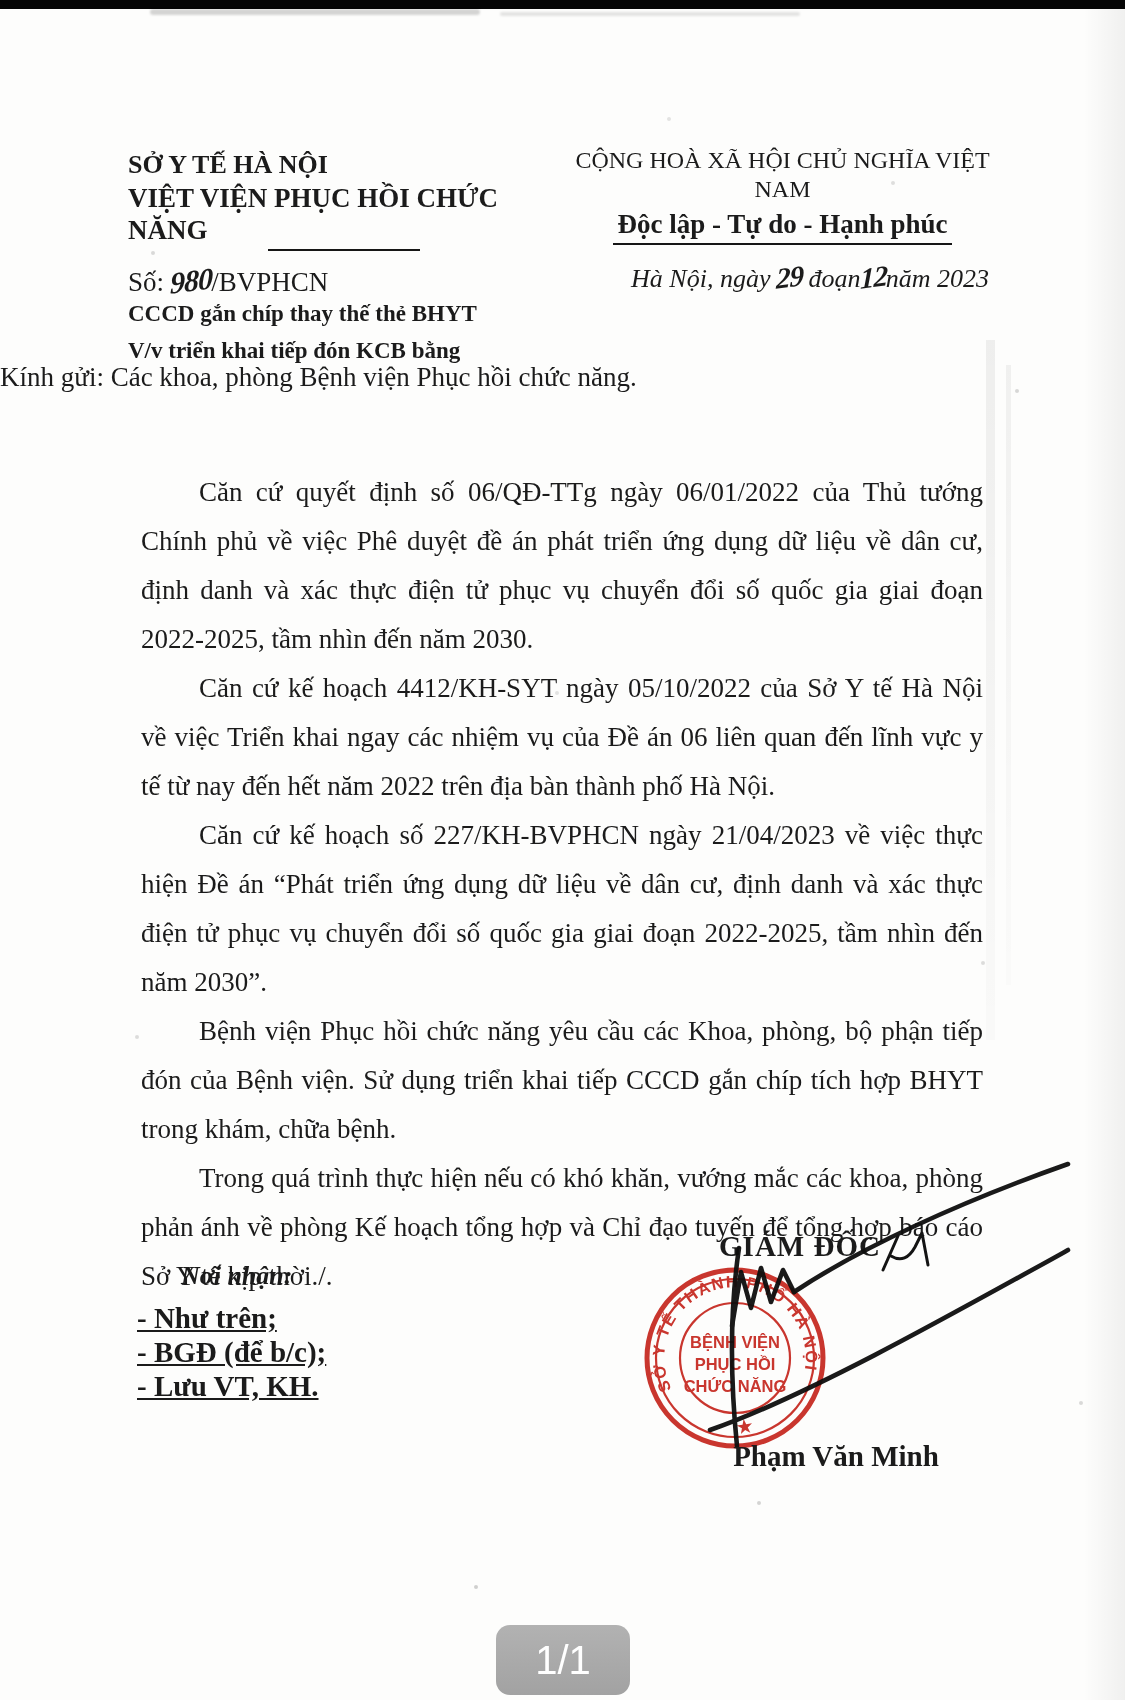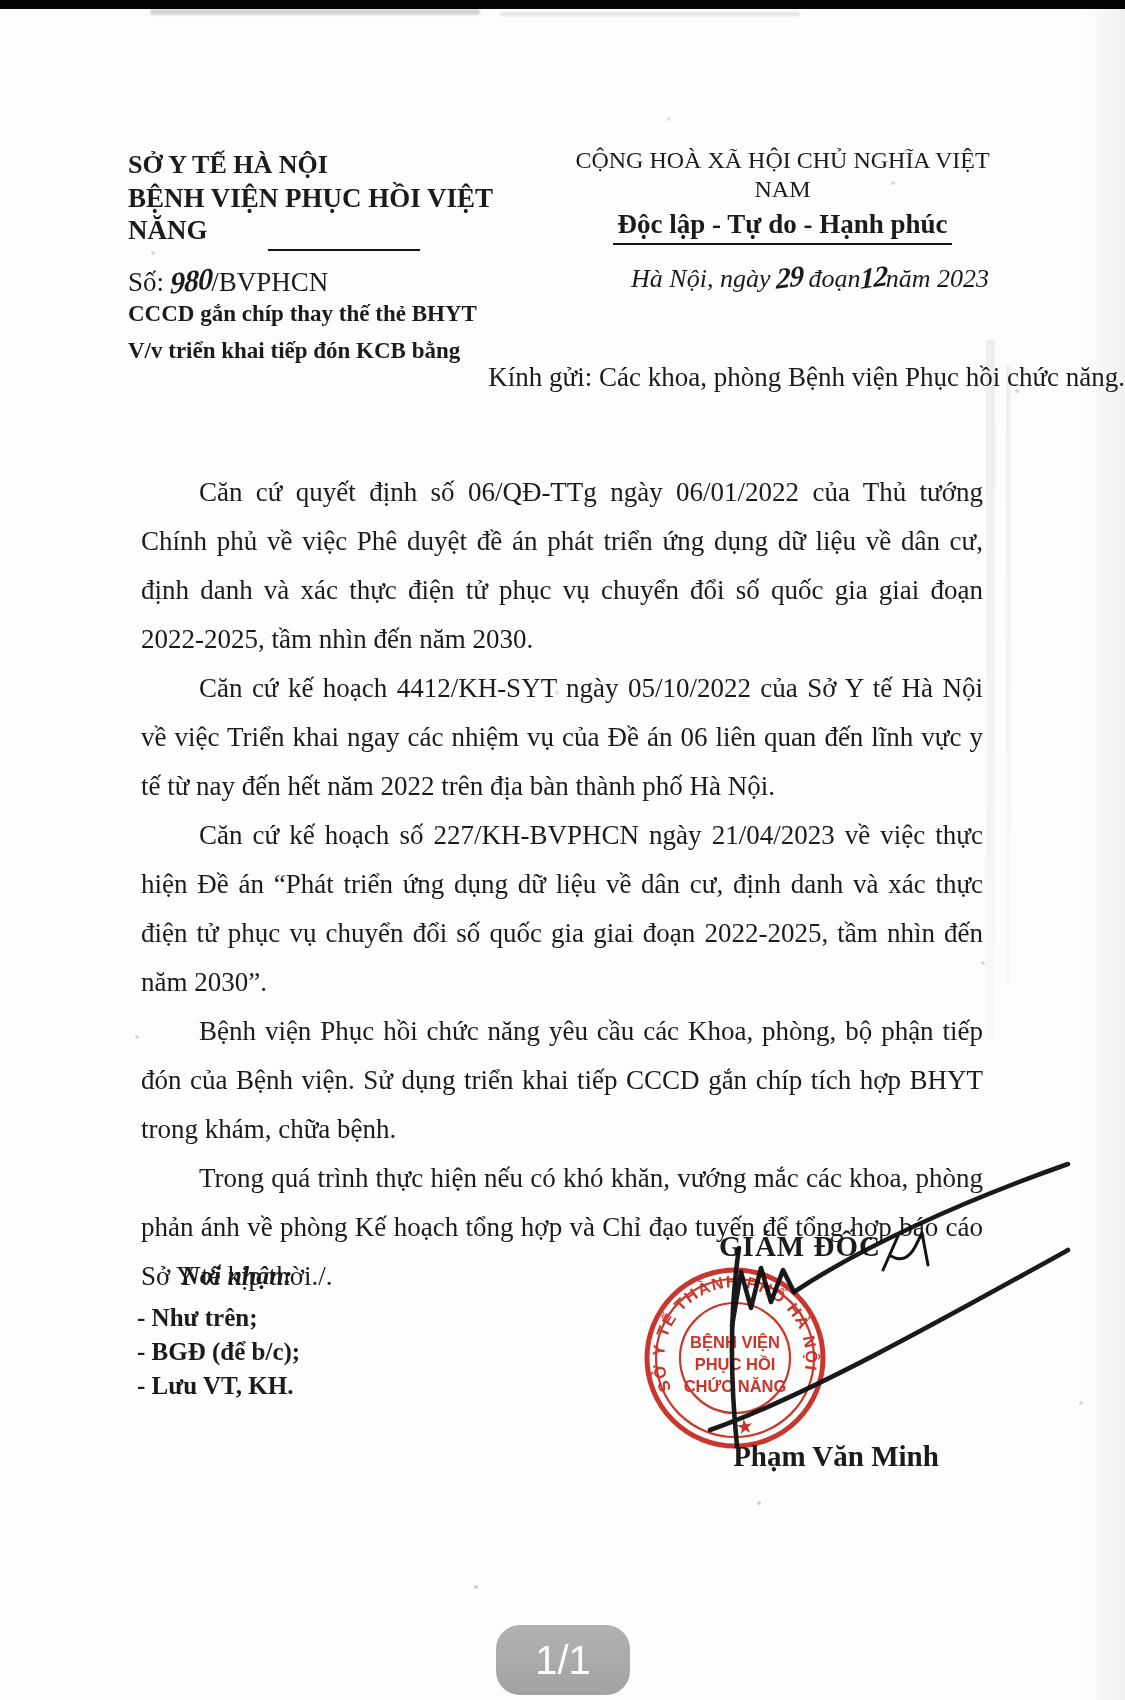--- a/index.html
+++ b/index.html
@@ -26,54 +26,54 @@
   .doc-number{font-size:27px;margin-top:13px;}
   .subject{font-size:23px;font-weight:bold;line-height:28px;}
   .subject.first{margin-top:9px;}
   .hdr-right{position:absolute;left:545px;top:146px;width:475px;text-align:center;line-height:1.2;}
   .country{font-size:24px;font-weight:normal;}
   .motto{display:inline-block;font-size:27px;font-weight:bold;margin-top:4px;padding:0 4px 3px;border-bottom:2.5px solid #161616;}
   .dateline{font-size:26px;font-style:italic;margin-top:15px;padding-left:55px;white-space:nowrap;}
   .hand{font-style:italic;font-weight:bold;display:inline-block;transform:rotate(-7deg) skewX(-8deg);
         font-size:1.12em;margin:0 -1px;letter-spacing:-1px;}
   
-  .salutation{position:absolute;left:0;top:362px;width:1125px;text-align:right;font-size:27px;}
+  .salutation{position:absolute;left:0;top:362px;width:1125px;text-align:left;font-size:27px;}
   .body-text{position:absolute;left:141px;top:468px;width:842px;font-size:27px;line-height:49px;text-align:justify;}
   .body-text p{margin:0;text-indent:58px;}
   
   .recipients{position:absolute;left:137px;top:1258px;line-height:1.35;}
   .recipients-label{font-size:26px;font-weight:bold;font-style:italic;margin-bottom:8px;margin-left:44px;}
-  .recipient-item{font-size:25px;font-weight:bold;line-height:34px;}
+  .recipient-item{font-size:29px;font-weight:bold;line-height:34px;text-decoration:underline;}
   .sign-title{position:absolute;left:640px;top:1230px;width:320px;text-align:center;
               font-size:29px;font-weight:bold;letter-spacing:1px;}
   .signer-name{position:absolute;left:676px;top:1440px;width:320px;text-align:center;
                font-size:29px;font-weight:bold;}
   .stamp{position:absolute;left:635px;top:1258px;width:200px;height:200px;opacity:.92;}
   .sig-overlay{position:absolute;left:560px;top:1130px;width:560px;height:360px;pointer-events:none;}
   
-  .page-pill{position:absolute;left:496px;top:1625px;width:134px;height:70px;border-radius:24px;
+  .page-pill{position:absolute;left:496px;top:1625px;width:134px;height:70px;border-radius:14px;
              background:linear-gradient(#b2b2b2,#a2a2a2);display:flex;align-items:center;justify-content:center;
              font-family:"Liberation Sans","DejaVu Sans",sans-serif;font-size:40px;color:#ffffff;}
 </style>
 </head>
 <body>
 
 <div class="screen">
 
   <div class="topbar"></div>
   <div class="smudge1"></div>
   <div class="smudge2"></div>
   <div class="edge-shade"></div>
   <div class="streak1"></div>
   <div class="streak2"></div>
   <div class="speckles"></div>
 
   <div class="hdr-left">
     <div class="org-parent">SỞ Y TẾ HÀ NỘI</div>
-    <div class="org-name">BỆNH VIỆN PHỤC HỒI VIỆT NĂNG</div>
+    <div class="org-name">VIỆT VIỆN PHỤC HỒI CHỨC NĂNG</div>
     <div class="org-underline"></div>
     <div class="doc-number">
       <span>Số:</span>
       <span class="hand">980</span><span>/BVPHCN</span>
     </div>
     <div class="subject">CCCD gắn chíp thay thế thẻ BHYT</div>
     <div class="subject first">V/v triển khai tiếp đón KCB bằng</div>
   </div>
 
   <div class="hdr-right">

